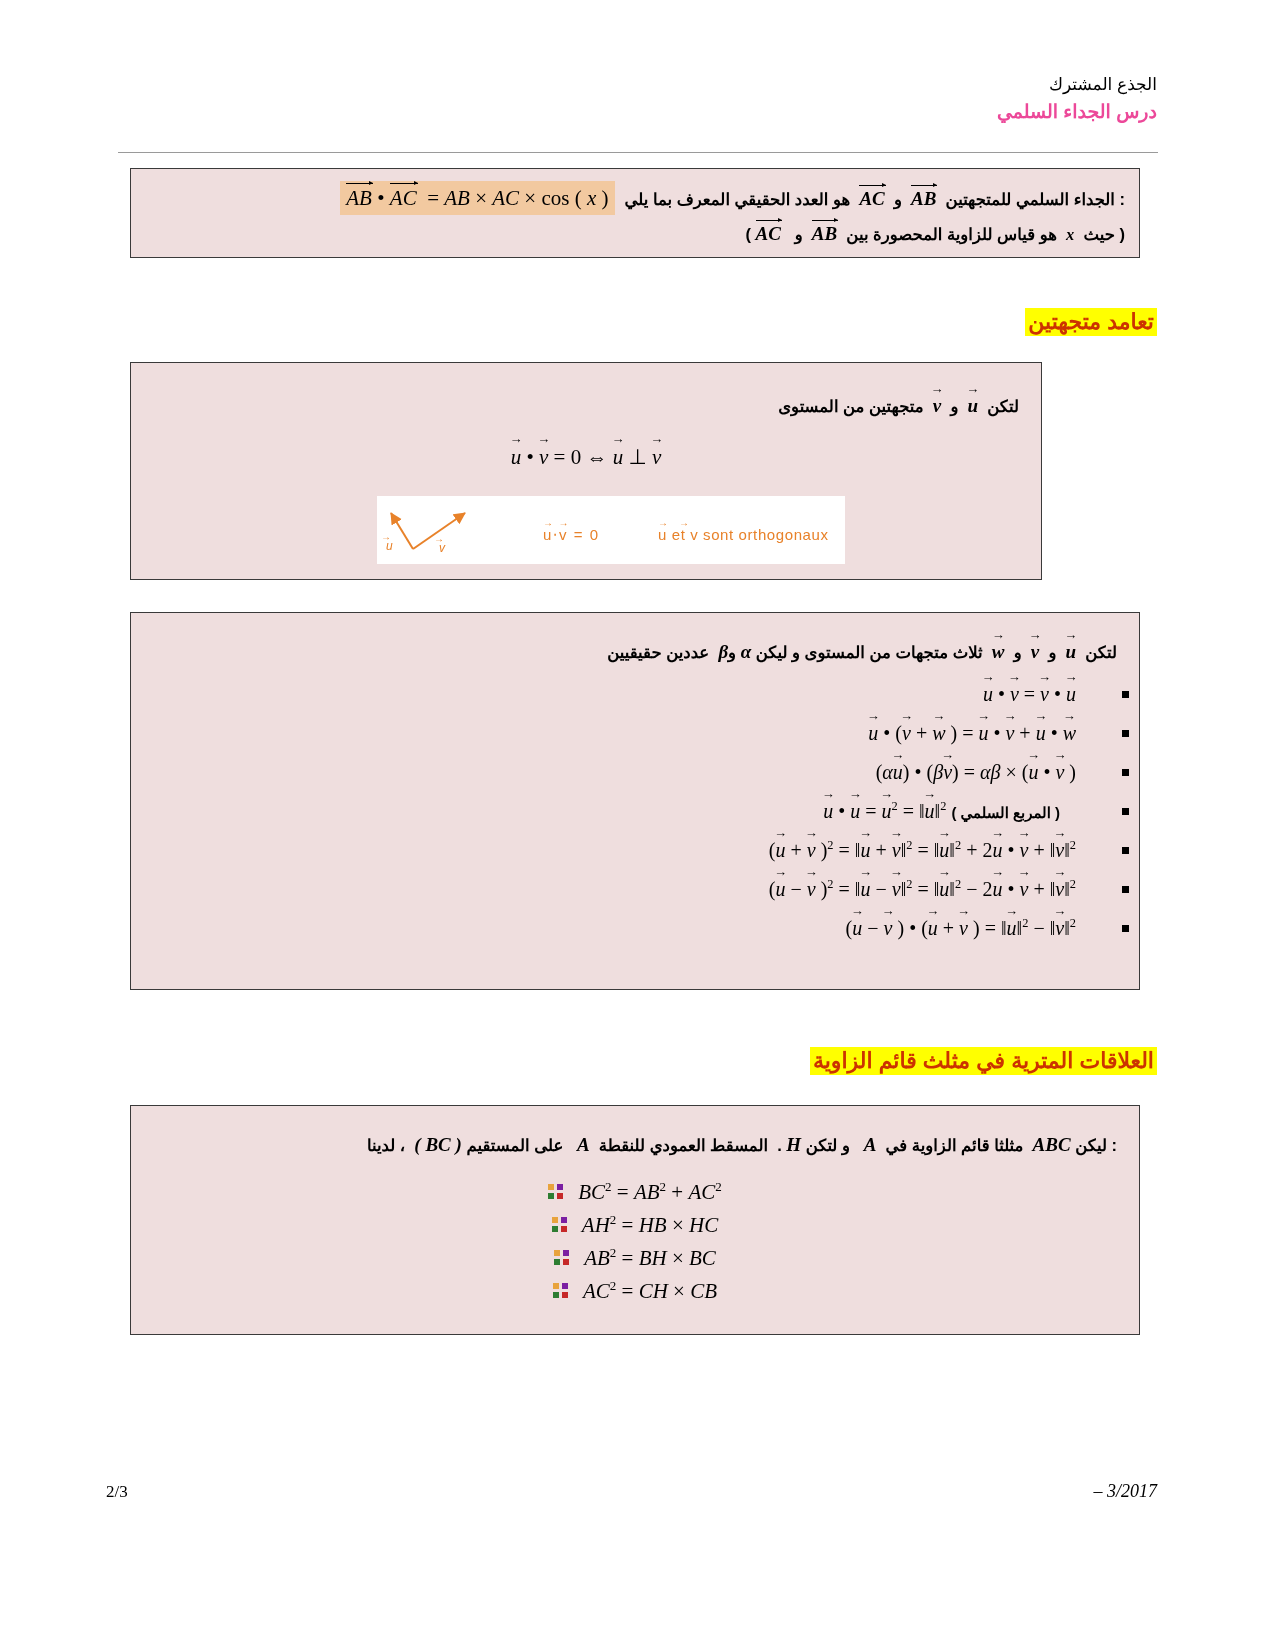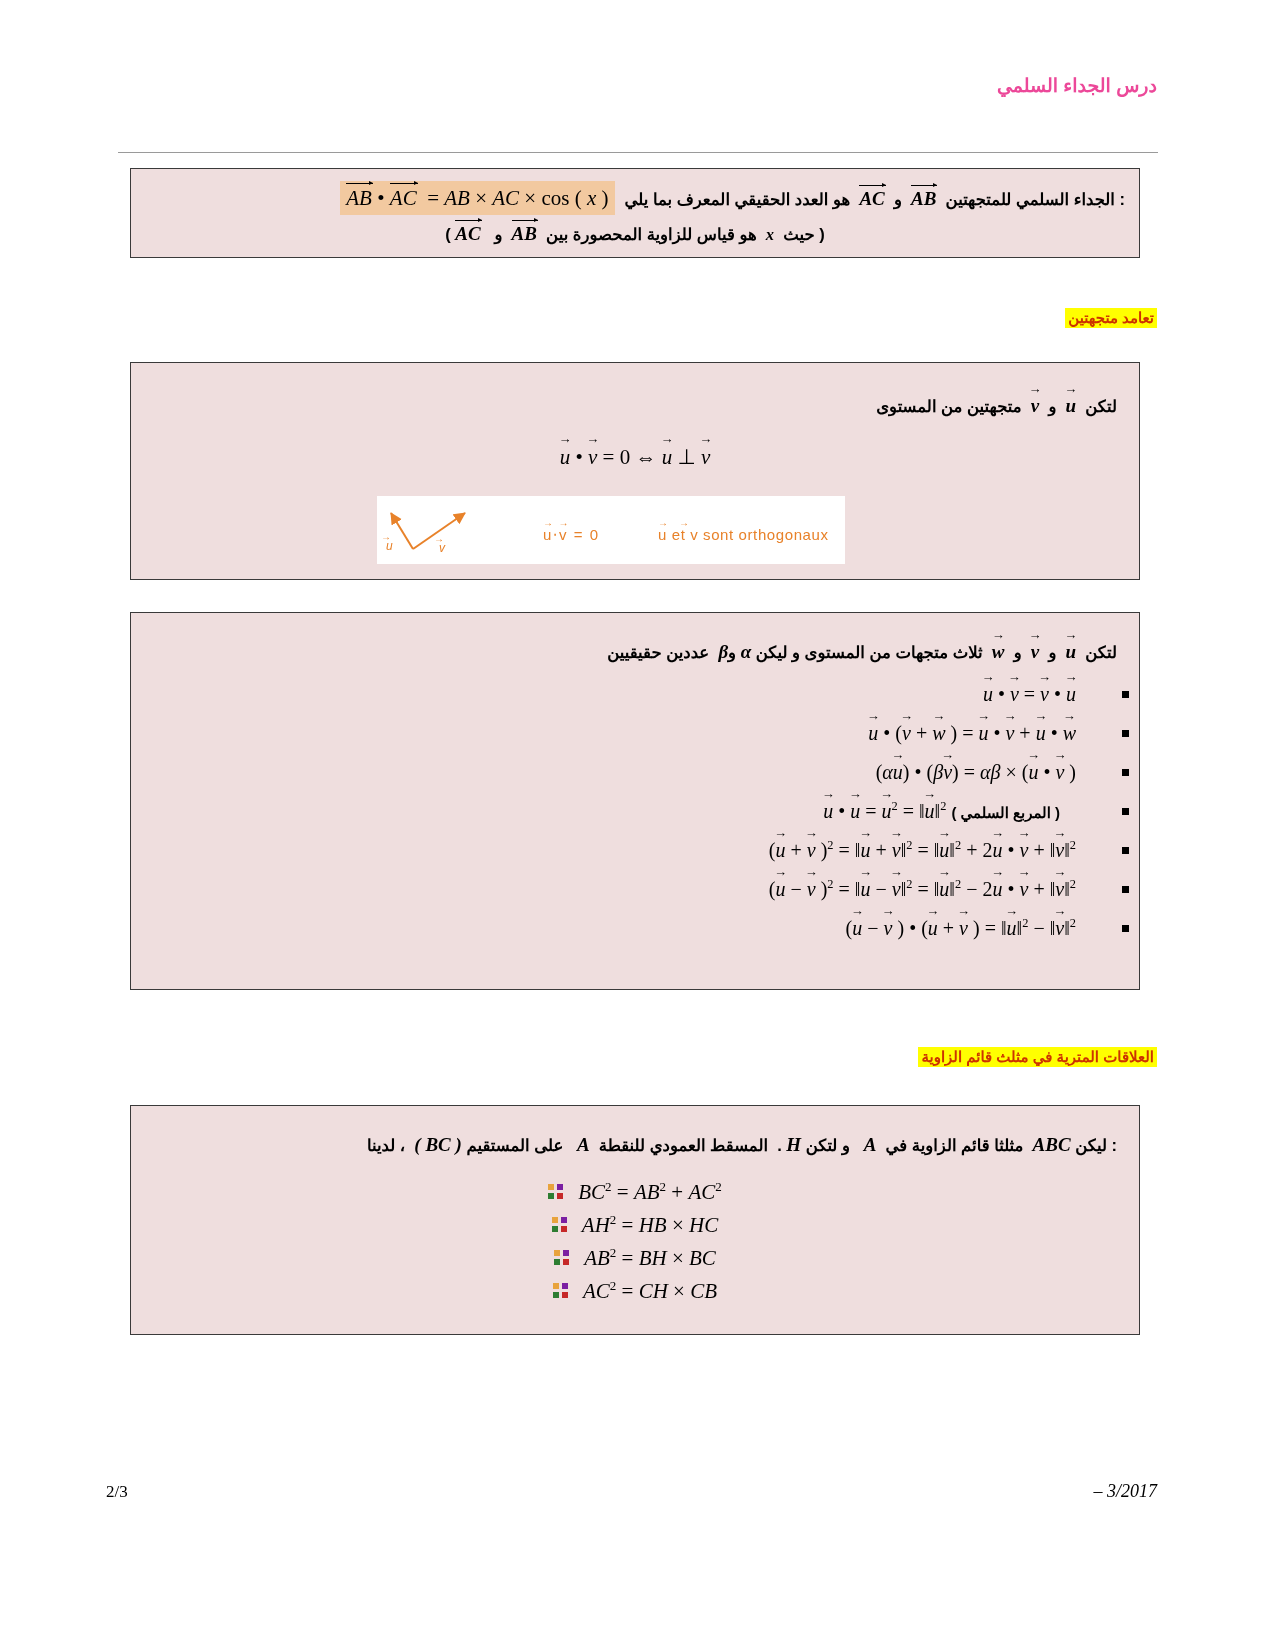--- a/index.html
+++ b/index.html
@@ -137,45 +137,45 @@
     padding: 3px 6px 4px 6px;
     margin-right: 10px;
     font-size: 21px;
     white-space: nowrap;
   }
   #box-definition .row2 {
     position: absolute;
     top: 52px;
     right: 14px;
     left: 14px;
-    text-align: center;
+    text-align: right;
     direction: rtl;
     white-space: nowrap;
   }
 
   
   .section-title {
     position: absolute;
     direction: rtl;
     background: #ffff00;
     font-family: "Liberation Sans", sans-serif;
     font-weight: bold;
-    font-size: 15px;
+    font-size: 22px;
     color: #cc3300;
     padding: 1px 3px;
     white-space: nowrap;
   }
   #title-orthogonal { top: 308px; right: 118px; }
   #title-metric { top: 1047px; right: 118px; }
 
   
   #box-orthogonal {
     top: 362px;
     left: 130px;
-    width: 1010px;
+    width: 912px;
     height: 218px;
   }
   #box-orthogonal .line-a {
     position: absolute;
     top: 32px;
     right: 22px;
     white-space: nowrap;
   }
   #box-orthogonal .line-b {
     position: absolute;
@@ -326,20 +326,21 @@
 
   sup { font-size: 0.62em; vertical-align: super; }
   .op { font-style: normal; }
 </style>
 </head>
 <body>
 
 <div class="page">
 
   <div class="header">
+    <div class="line1">الجذع المشترك</div>
     <div class="line2">درس الجداء السلمي</div>
   </div>
   <div class="header-rule"></div>
 
   <div class="box" id="box-definition">
     <div class="row1">
       <span class="ar txt1">
         الجداء السلمي للمتجهتين&nbsp;
         <span class="math" style="font-size:19px"><span class="vec">AB</span></span>
         &nbsp;و&nbsp;

